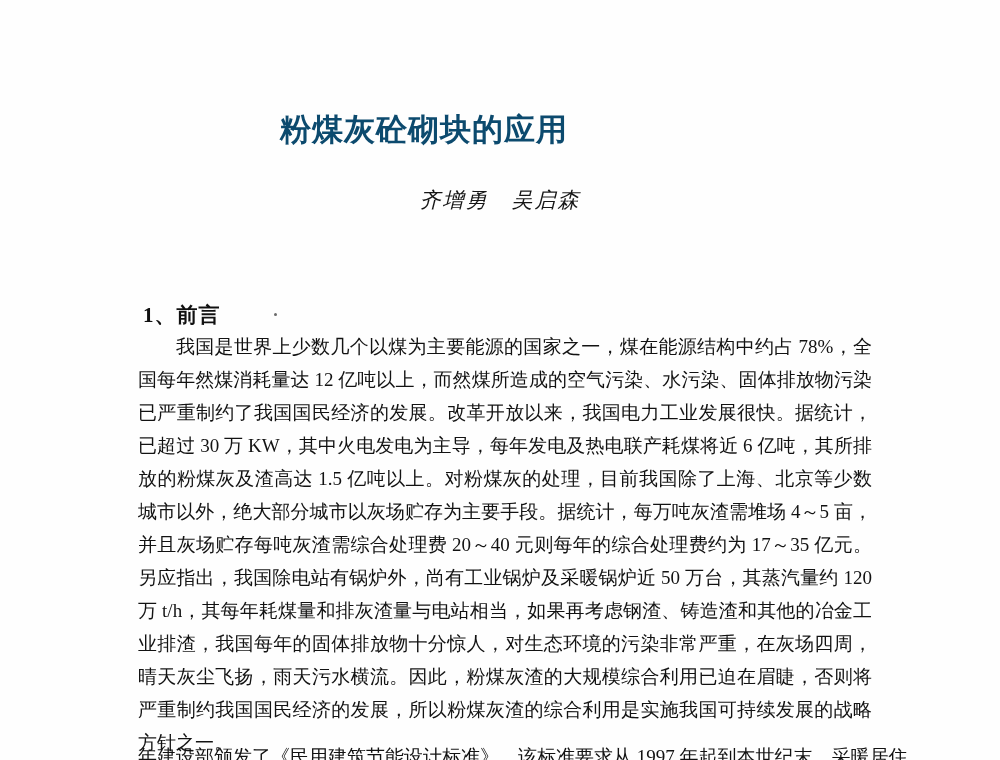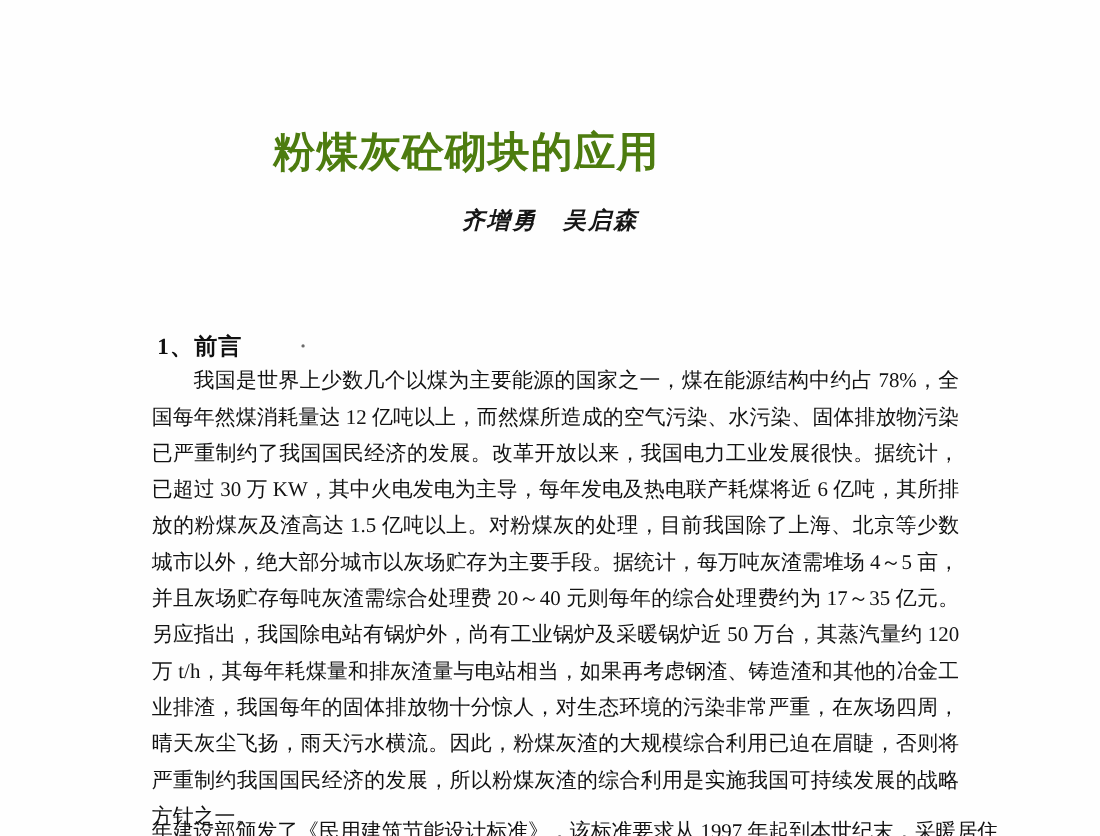--- a/index.html
+++ b/index.html
@@ -15,33 +15,33 @@
     background: #fefefe;
     color: #141414;
     font-family: "Liberation Serif", "DejaVu Serif", serif;
   }
   .doc-title {
     position: absolute;
     top: 88px;
     left: 0;
     width: 848px;
     text-align: center;
-    font-size: 38px;
+    font-size: 31px;
     font-weight: 700;
     letter-spacing: 1px;
-    color: #4d7c0f;
+    color: #0c4a6e;
   }
   .doc-authors {
     position: absolute;
     top: 186px;
     left: 0;
     width: 1000px;
     text-align: center;
     font-size: 21px;
-    font-weight: 700;
+    font-weight: 400;
     font-style: italic;
     letter-spacing: 2px;
     color: #161616;
   }
   .doc-affiliation {
     position: absolute;
     top: 231px;
     left: 0;
     width: 1000px;
     text-align: center;

